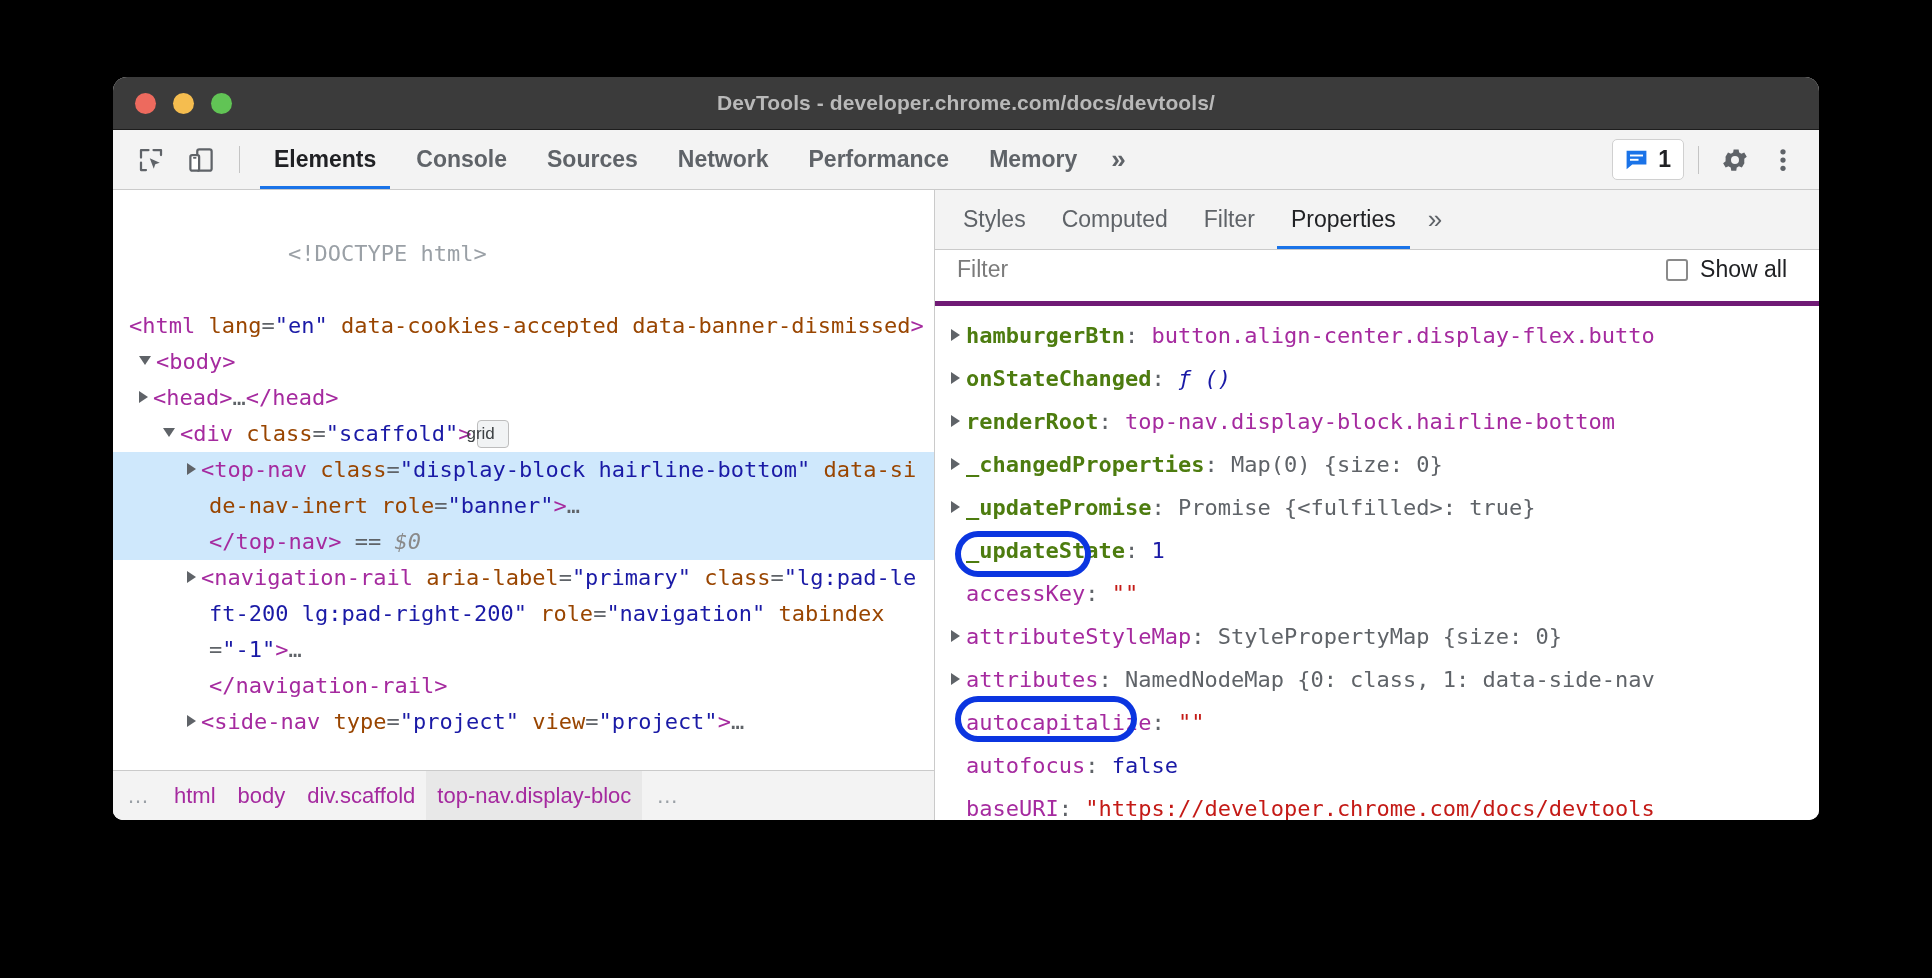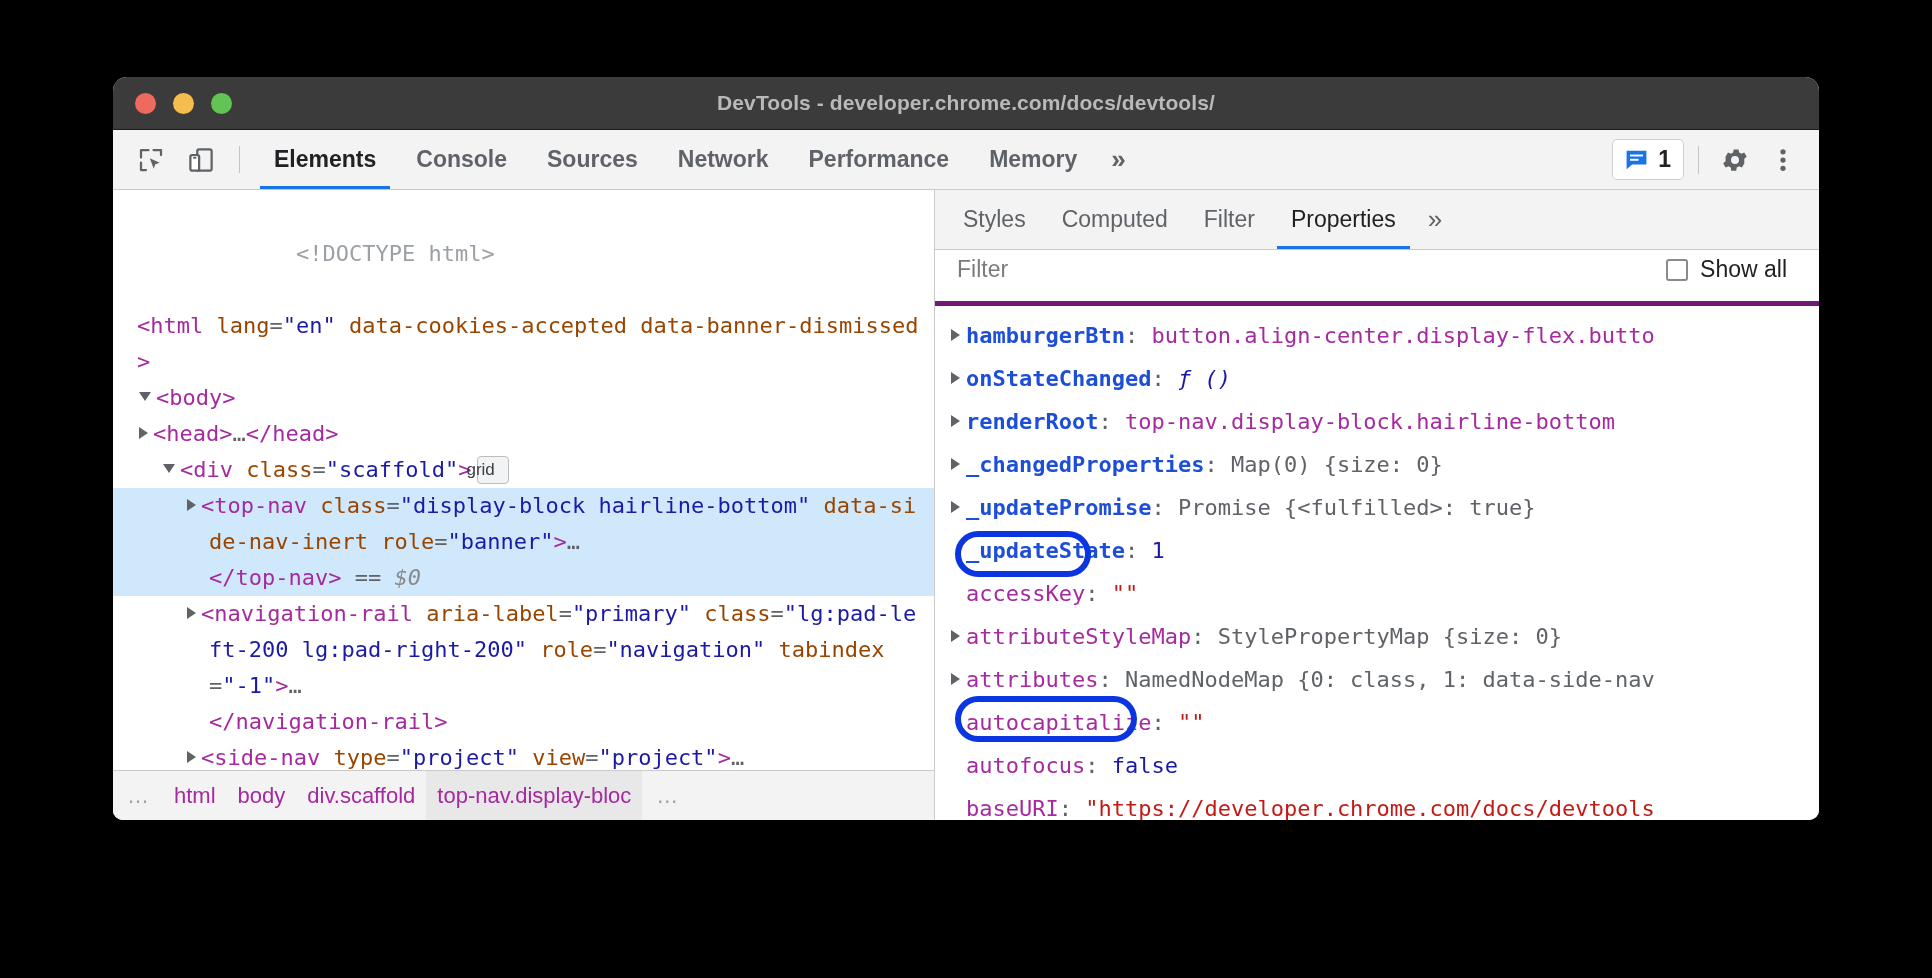--- a/index.html
+++ b/index.html
@@ -160,21 +160,21 @@
     flex: 1;
     overflow: hidden;
     padding: 10px 0 0 0;
     font-family: "DejaVu Sans Mono", monospace;
     font-size: 22px;
     line-height: 36px;
     color: #202124;
     position: relative;
   }
   .dom-row {
-    padding: 0 10px 0 24px;
+    padding: 0 10px 0 16px;
     position: relative;
     white-space: pre-wrap;
     word-break: break-all;
   }
   .dom-row.selected {
     background: #cfe8fc;
   }
   .indent1 { padding-left: 48px; }
   .indent2 { padding-left: 72px; }
   .indent3 { padding-left: 96px; }
@@ -330,21 +330,21 @@
   .prop-tri {
     display: inline-block;
     width: 0; height: 0;
     border-left: 9px solid #5f6368;
     border-top: 6px solid transparent;
     border-bottom: 6px solid transparent;
     margin-right: 6px;
     vertical-align: 2px;
   }
   .prop-tri.none { border: none; width: 9px; margin-right: 6px; }
-  .own  { color: #1d4ed8; font-weight: bold; }
+  .own  { color: #4d7c0f; font-weight: bold; }
   .pname { color: #a52a9f; }
   .pval-plain { color: #5f6368; }
   .pval-num   { color: #1a1aa6; }
   .pval-bool  { color: #1a1aa6; }
   .pval-str   { color: #c41a16; }
   .pval-fn    { color: #1a1aa6; font-style: italic; }
   .pval-node  { color: #a52a9f; }
   .punc       { color: #5f6368; }
 
   

